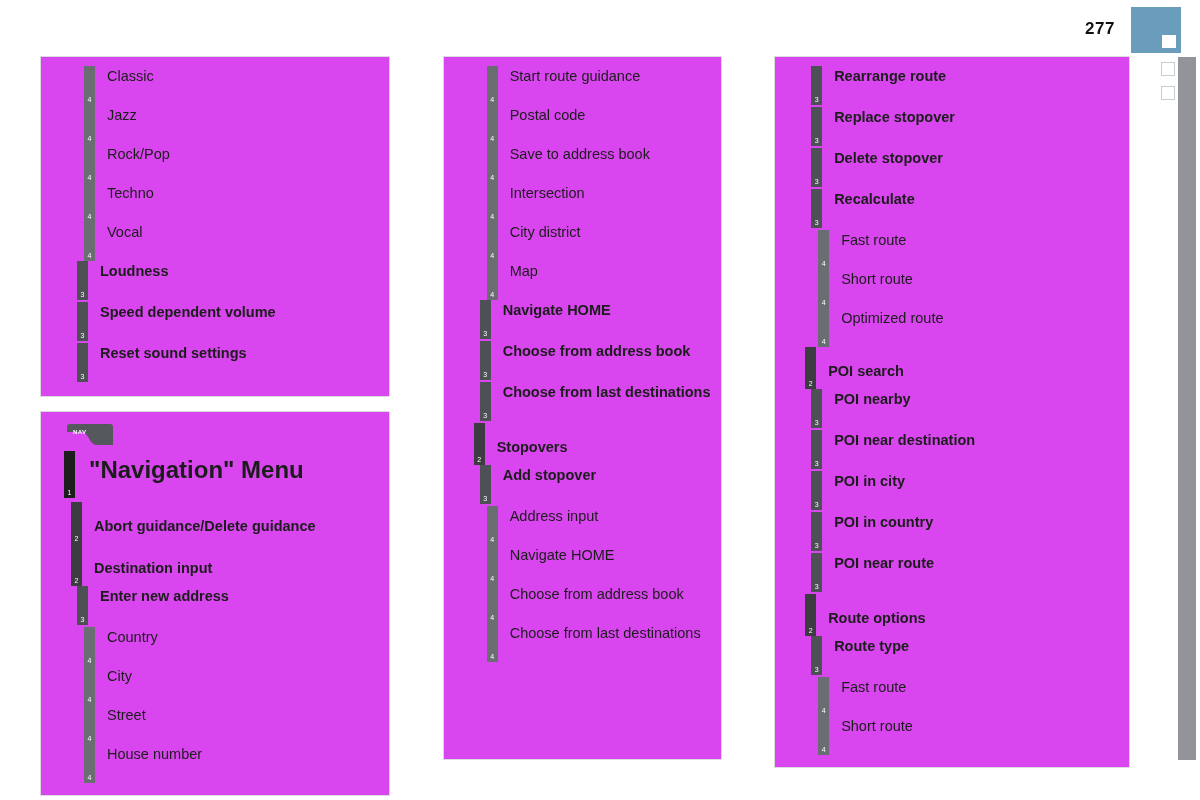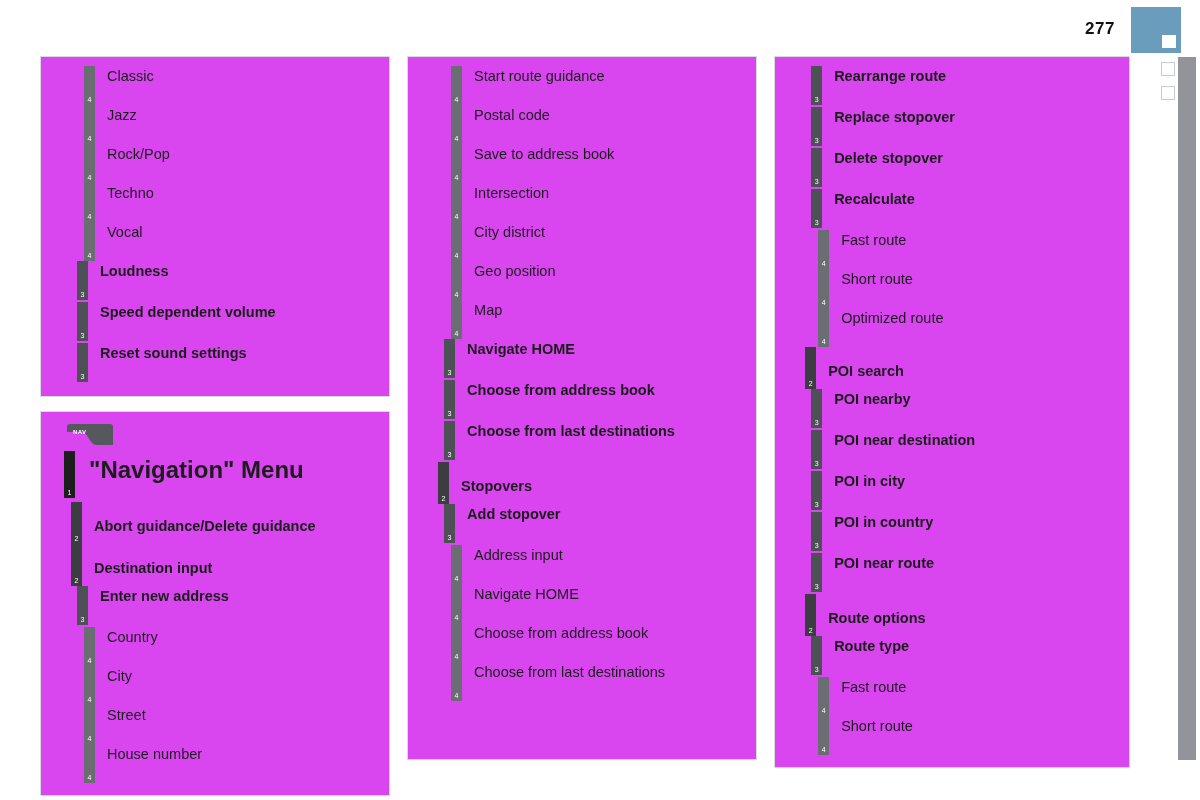--- a/index.html
+++ b/index.html
@@ -77,21 +77,21 @@
     height: 704px;
     display: flex;
     gap: 17px;
   }
   .column {
     display: flex;
     flex-direction: column;
     gap: 14px;
   }
   .column.col-1 { width: 362px; }
-  .column.col-2 { width: 362px; }
+  .column.col-2 { width: 362px; align-items: center; }
   .column.col-3 { width: 368px; }
 
   .panel {
     border: 1px solid #d9dcdf;
     background: #d946ef;
     box-sizing: border-box;
     padding: 9px 10px 12px 10px;
     position: relative;
   }
   .panel.grow { flex: 1 1 auto; }
@@ -277,24 +277,20 @@
         <div class="row lvl-4">
           <span class="badge">4</span>
           <span class="label">Intersection</span>
         </div>
         <div class="row lvl-4">
           <span class="badge">4</span>
           <span class="label">City district</span>
         </div>
         <div class="row lvl-4">
           <span class="badge">4</span>
-          <span class="label">Geo position</span>
-        </div>
-        <div class="row lvl-4">
-          <span class="badge">4</span>
           <span class="label">Map</span>
         </div>
         <div class="row lvl-3">
           <span class="badge">3</span>
           <span class="label">Navigate HOME</span>
         </div>
         <div class="row lvl-3">
           <span class="badge">3</span>
           <span class="label">Choose from address book</span>
         </div>

